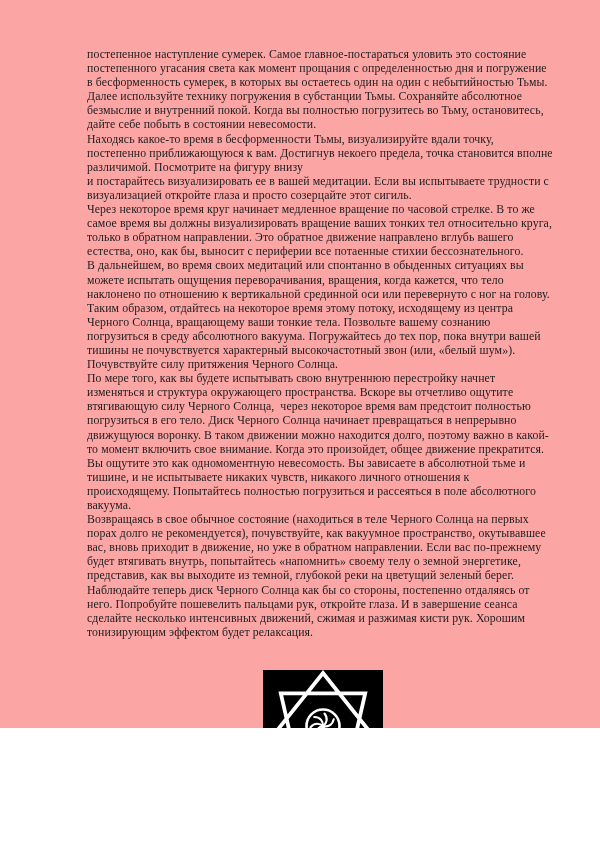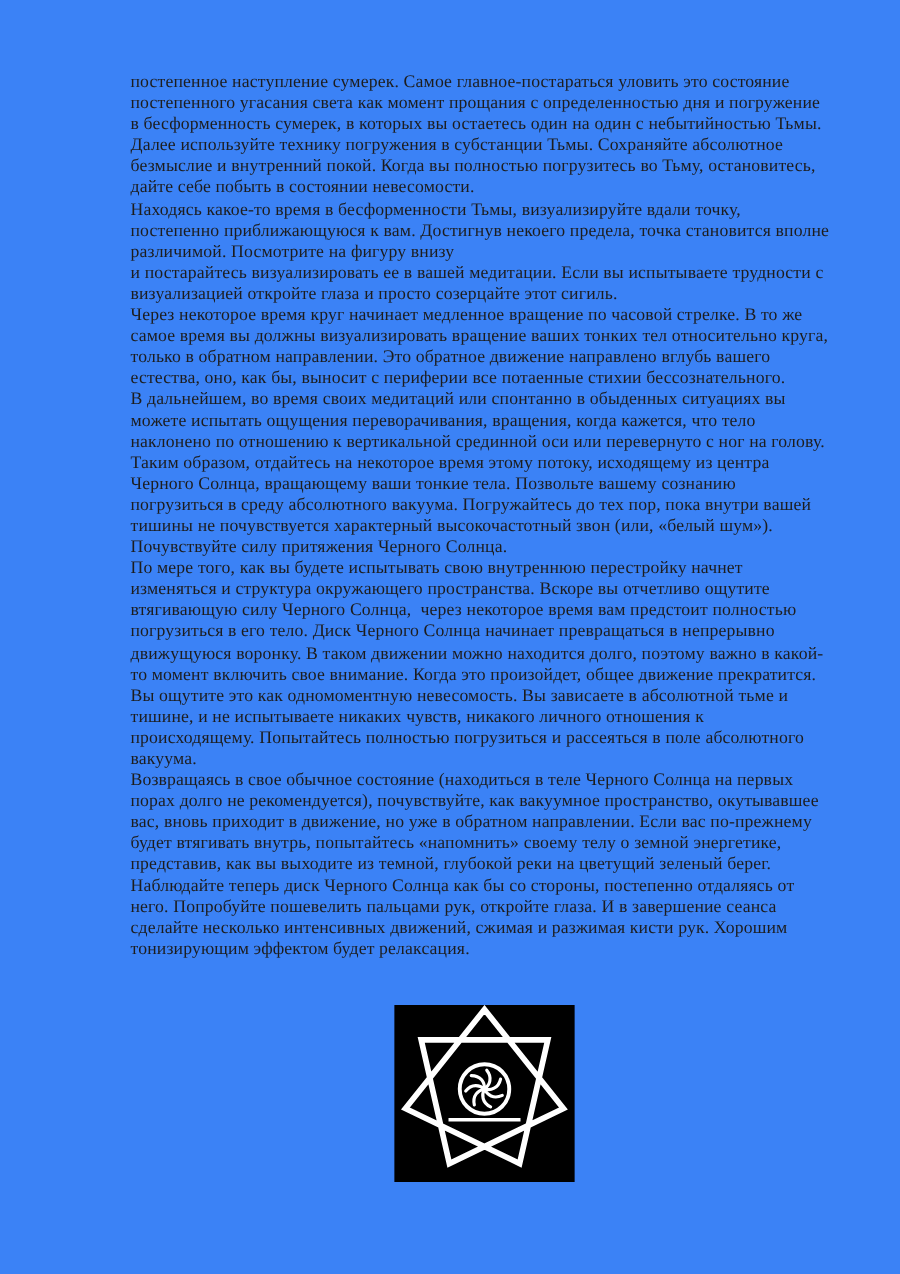--- a/index.html
+++ b/index.html
@@ -3,22 +3,22 @@
 <meta charset="utf-8">
 <style>
   html, body {
     margin: 0;
     padding: 0;
     background: #ffffff;
   }
   .page {
     position: relative;
     width: 600px;
-    height: 849px;
-    background: #3b82f6;
+    height: 728px;
+    background: #fca5a5;
     overflow: hidden;
     font-family: "Liberation Serif", "DejaVu Serif", serif;
   }
   .body-text {
     position: absolute;
     left: 87px;
     top: 47px;
     width: 475px;
     font-size: 11.8px;
     line-height: 14.1px;

